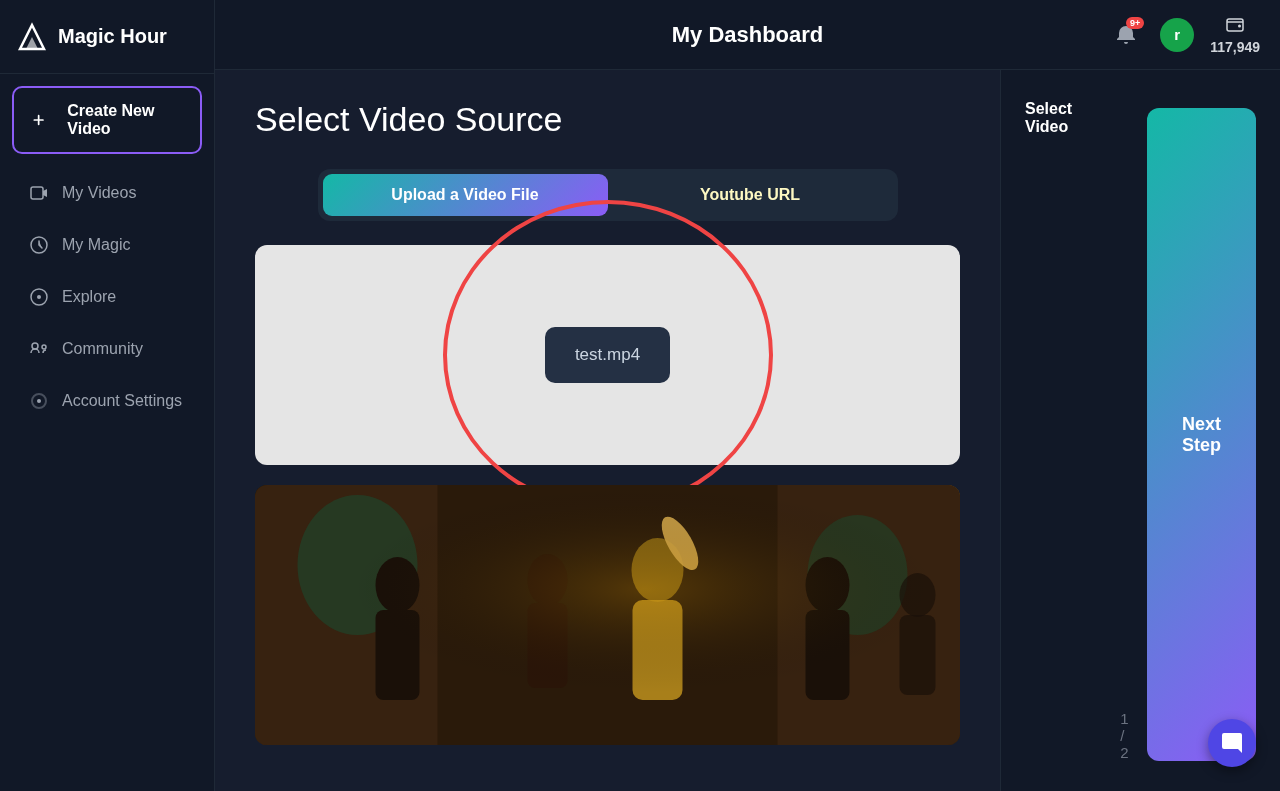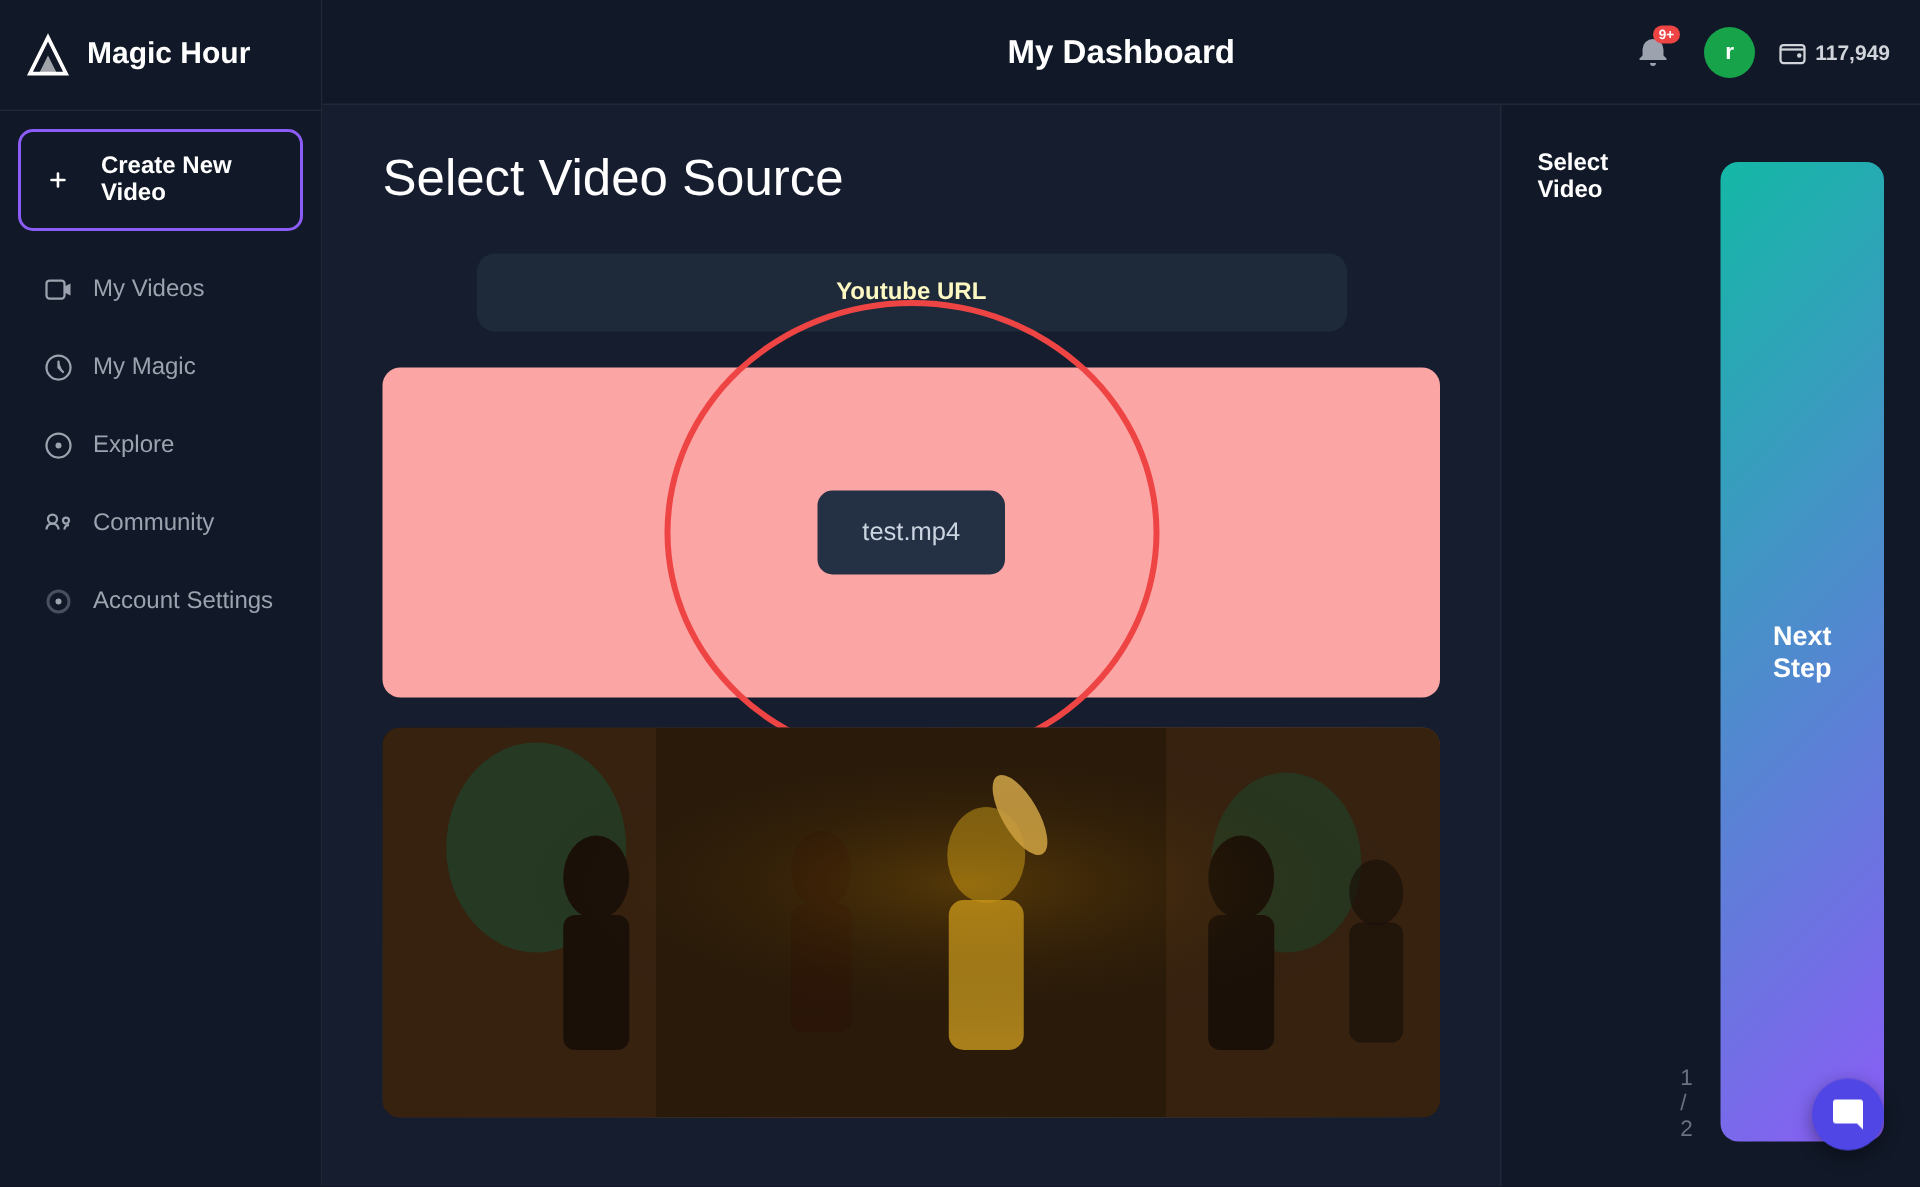--- a/index.html
+++ b/index.html
@@ -149,20 +149,21 @@
       cursor: pointer;
     }
 
     .credits {
       display: flex;
       align-items: center;
       gap: 6px;
       color: #d1d5db;
       font-size: 14px;
       font-weight: 600;
+      flex-direction: column;
     }
 
     
     .main-wrapper {
       position: absolute;
       top: 70px;
       left: 215px;
       right: 0;
       bottom: 0;
       display: flex;
@@ -211,21 +212,21 @@
       color: #ffffff;
     }
 
     .tab-inactive {
       background: transparent;
       color: #fef9c3;
     }
 
     
     .upload-area {
-      background: #fca5a5;
+      background: #e5e5e5;
       border-radius: 12px;
       padding: 40px;
       display: flex;
       align-items: center;
       justify-content: center;
       min-height: 220px;
       margin-bottom: 20px;
       position: relative;
     }
 
@@ -445,20 +446,23 @@
       <span>117,949</span>
     </div>
   </div>
 </div>
 
 <div class="main-wrapper">
   <div class="main-content">
     <h1 class="page-title">Select Video Source</h1>
 
     <div class="tabs-container">
+      <div class="tab tab-active">
+        <span>Upload a Video File</span>
+      </div>
       <div class="tab tab-inactive">
         <span>Youtube URL</span>
       </div>
     </div>
 
     <div class="upload-area">
       <div class="file-preview">test.mp4</div>
 
       <div class="red-circle"></div>
     </div>

